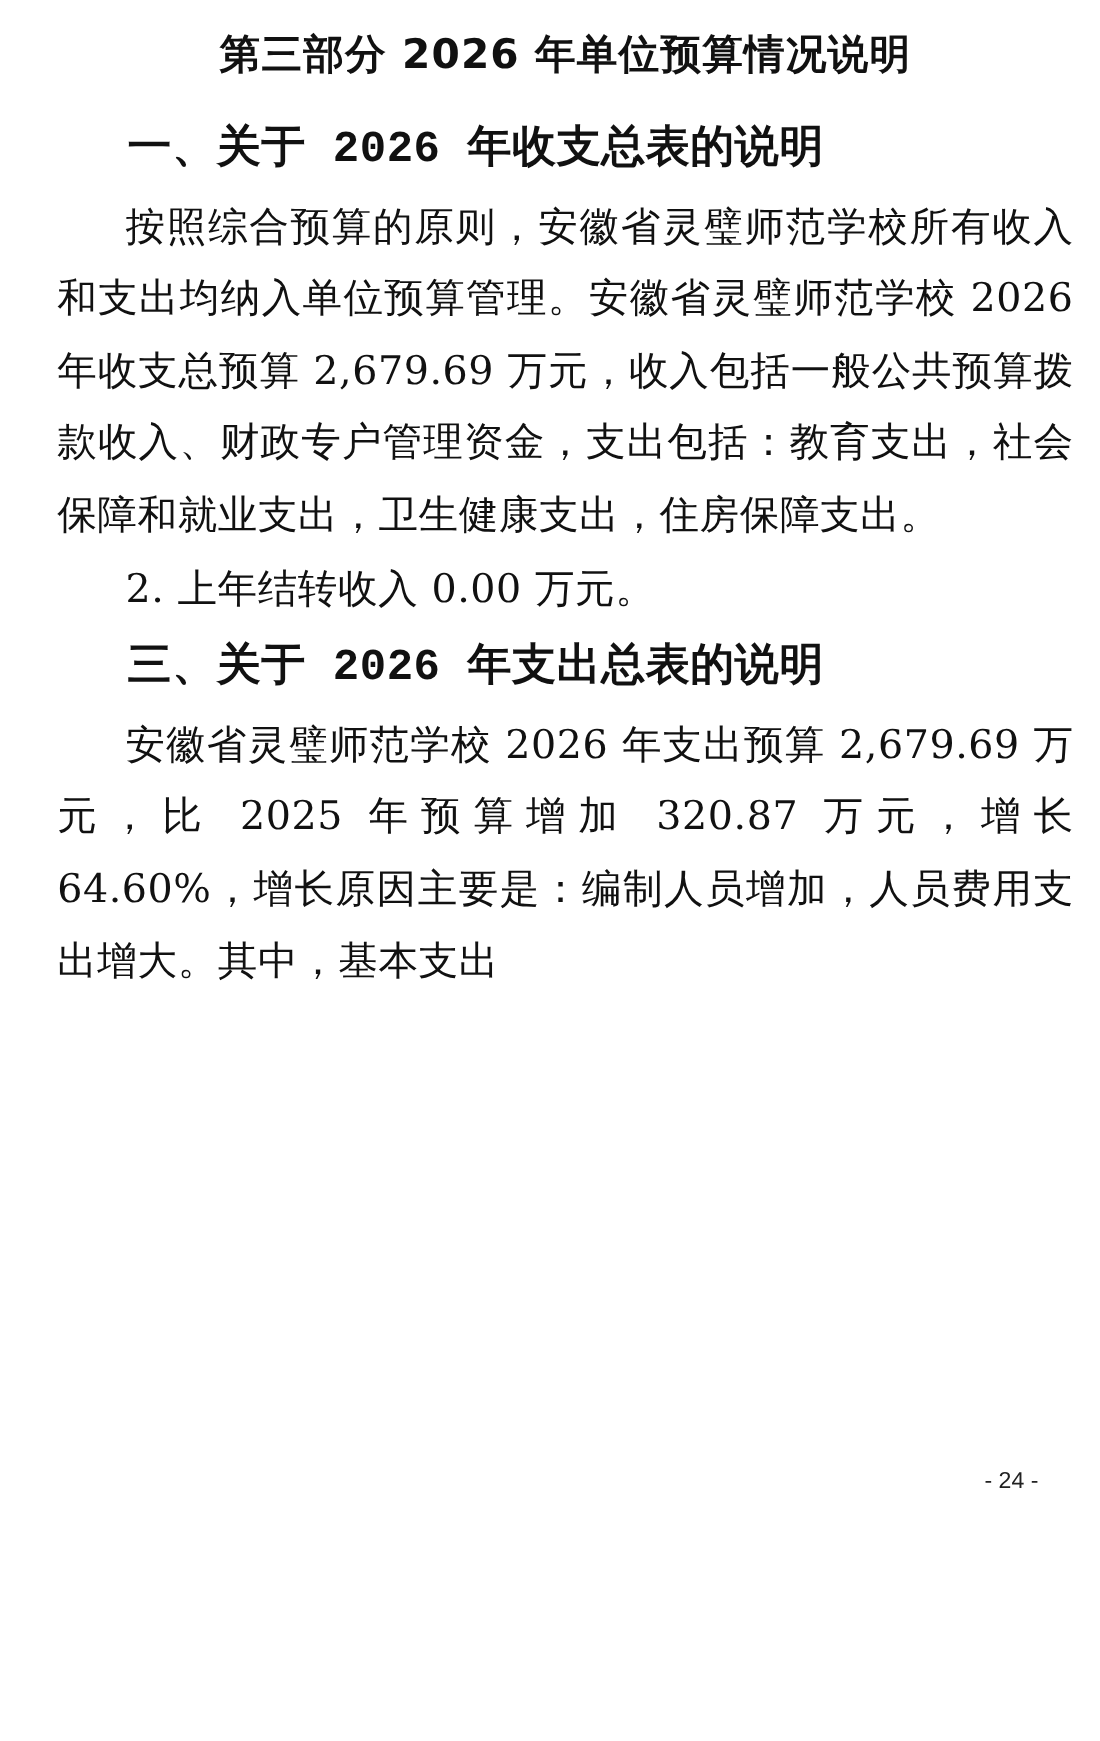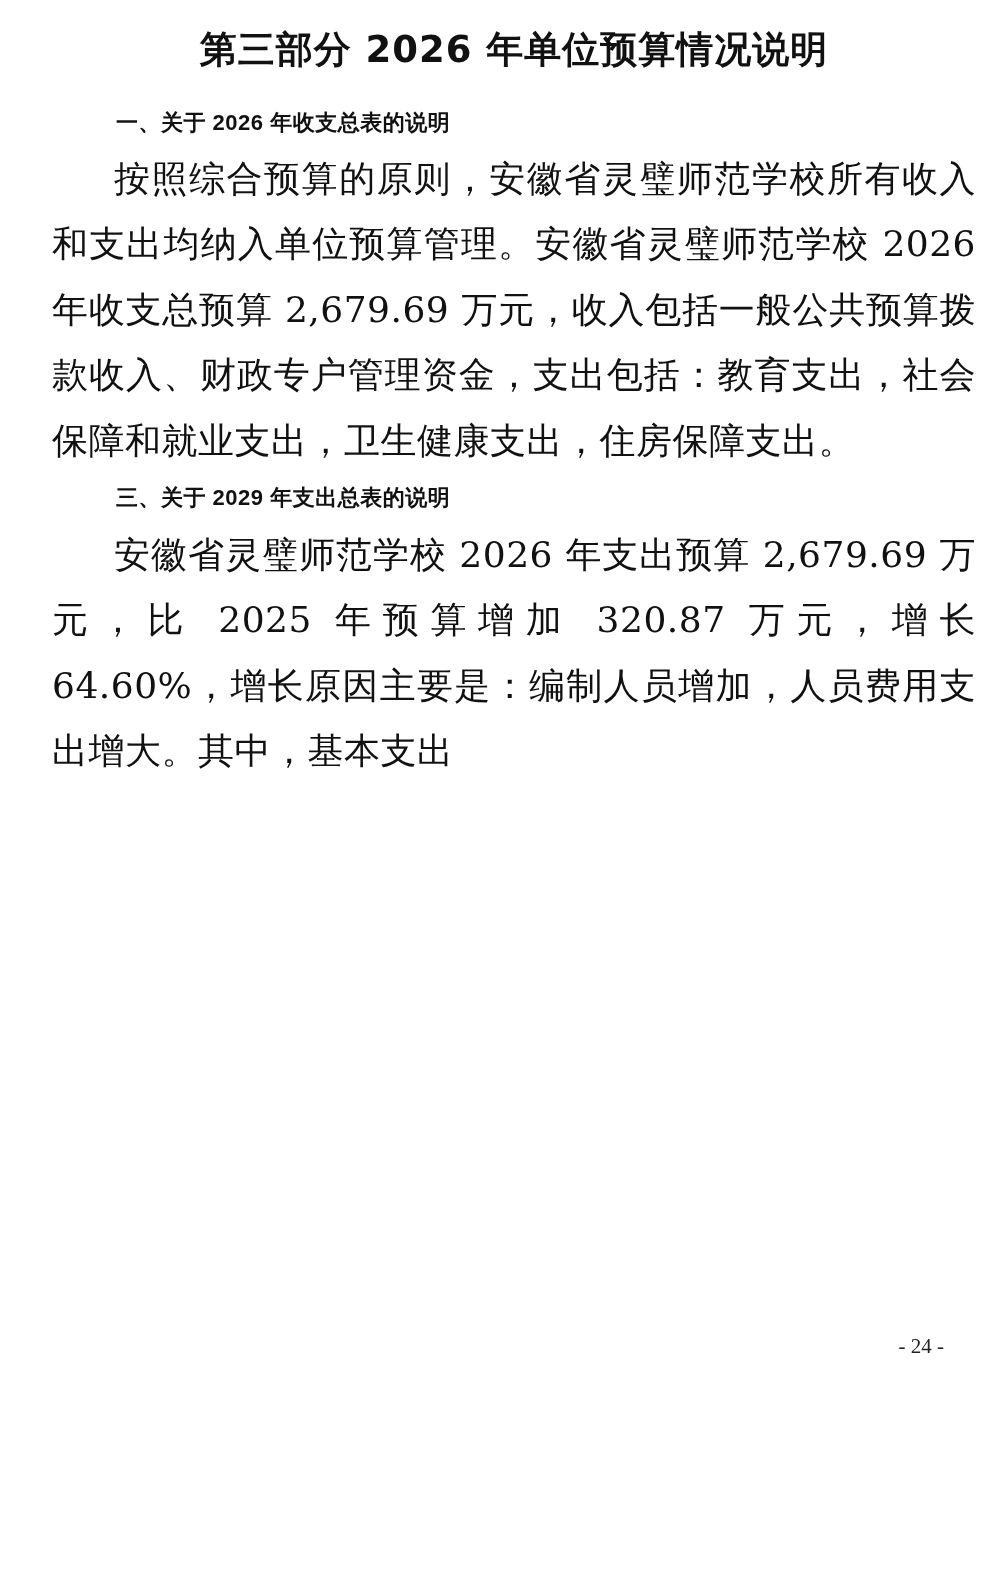--- a/index.html
+++ b/index.html
@@ -25,63 +25,64 @@
   .doc-title {
     text-align: center;
     font-size: 37px;
     font-weight: bold;
     letter-spacing: 1px;
     line-height: 1.4;
     margin: 10px 0 30px 0;
     font-family: "DejaVu Sans", "Liberation Sans", sans-serif;
   }
   .section-heading {
-    font-size: 22px;
+    font-size: 40px;
     font-weight: bold;
     line-height: 1.55;
     margin: 8px 0 6px 0;
     text-indent: 64px;
-    font-family: Liberation Sans, sans-serif;
+    font-family: Liberation Mono, monospace;
     letter-spacing: 0.5px;
   }
   .body-para {
     font-size: 36px;
     line-height: 1.82;
     margin: 0 0 2px 0;
     text-indent: 62px;
     text-align: justify;
     text-justify: inter-ideograph;
     letter-spacing: 0.5px;
     font-family: "DejaVu Serif", "Liberation Serif", serif;
   }
   .body-para.tight {
     letter-spacing: 0px;
   }
   .page-number {
     position: absolute;
     right: 56px;
     bottom: 18px;
     font-size: 21px;
-    font-family: Liberation Serif, serif;
+    font-family: Liberation Sans, sans-serif;
     color: #222;
   }
 </style>
 </head>
 <body>
 
 <div class="page">
 
   <h1 class="doc-title">第三部分 2026 年单位预算情况说明</h1>
 
   <h2 class="section-heading">一、关于 2026 年收支总表的说明</h2>
 
   <p class="body-para">按照综合预算的原则，安徽省灵璧师范学校所有收入和支出均纳入单位预算管理。安徽省灵璧师范学校 2026 年收支总预算 2,679.69 万元，收入包括一般公共预算拨款收入、财政专户管理资金，支出包括：教育支出，社会保障和就业支出，卫生健康支出，住房保障支出。</p>
 
 
 
 
+  <p class="body-para">2. 上年结转收入 0.00 万元。</p>
 
-  <h2 class="section-heading">三、关于 2029 年支出总表的说明</h2>
+  <h2 class="section-heading">三、关于 2026 年支出总表的说明</h2>
 
   <p class="body-para">安徽省灵璧师范学校 2026 年支出预算 2,679.69 万元，比 2025 年预算增加 320.87 万元，增长 64.60%，增长原因主要是：编制人员增加，人员费用支出增大。其中，基本支出</p>
 
   <div class="page-number">- 24 -</div>
 </div>
 
 </body></html>

